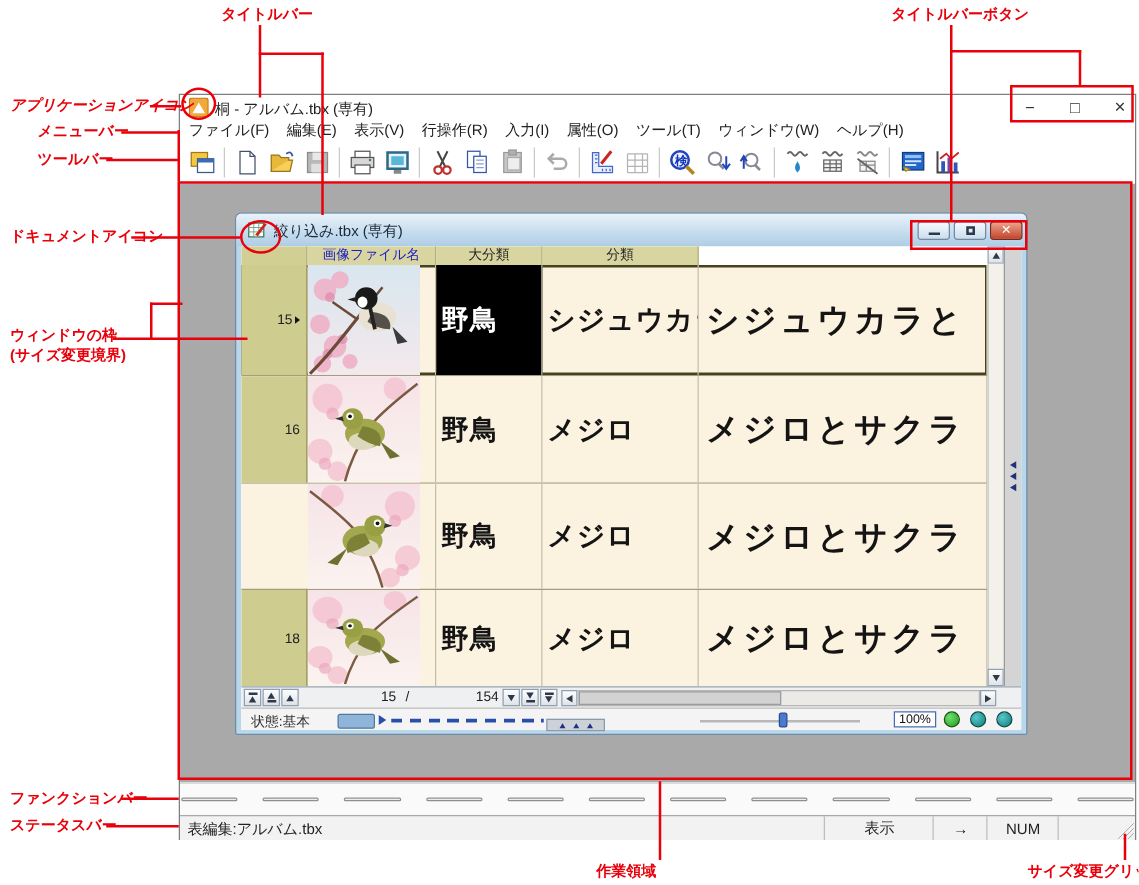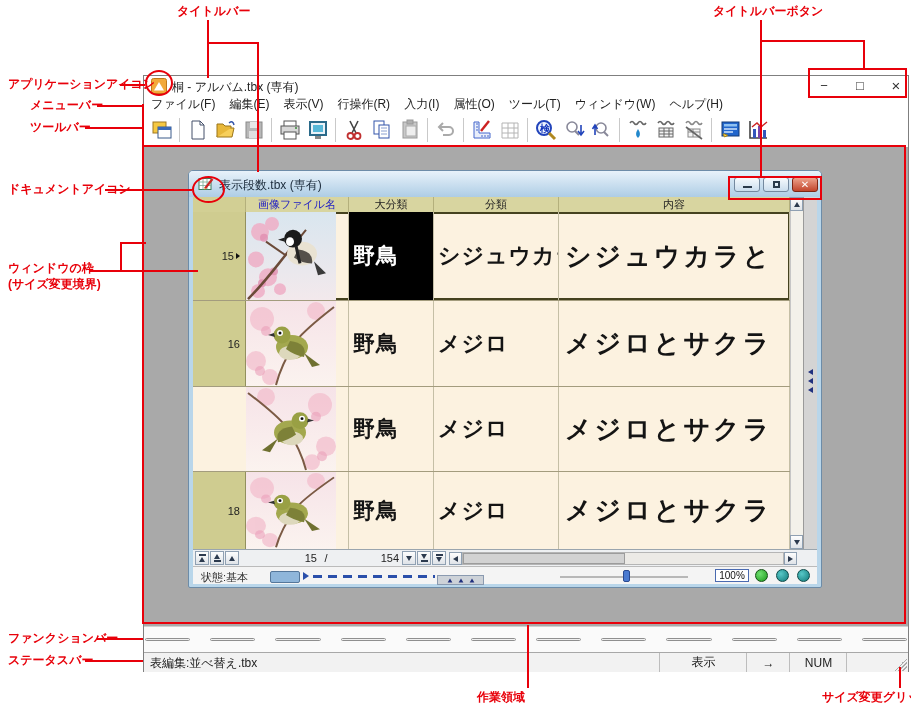--- a/index.html
+++ b/index.html
@@ -371,56 +371,55 @@
           <span class="fk">F11</span>
           <span class="flab">解除</span>
         </div>
       <div class="fkey">
           <span class="fk">F12</span>
           <span class="flab">表示段数</span>
         </div>
     </div>
 
     <div class="abs sbar">
-      <span class="abs" style="left:6px;top:2px;">表編集:並べ替え.tbx</span>
+      <span class="abs" style="left:6px;top:2px;">表編集:アルバム.tbx</span>
       <span class="cell" style="left:515px;width:87px;">表示</span>
       <span class="cell" style="left:602px;width:43px;">→</span>
       <span class="cell" style="left:645px;width:57px;">NUM</span>
       <span class="cell" style="left:702px;width:35px;"></span>
       <span class="grip"></span>
     </div>
   </div>
 
   <div class="abs" id="docwin">
     <div class="abs doctitle">
       <span class="abs" style="left:9px;top:5px;width:16px;height:16px;">
         <svg width="16" height="16" viewBox="0 0 16 16">
             <rect x="1" y="2.5" width="12" height="11" fill="#fff" stroke="#3a7a5a"></rect>
             <path d="M1,6 h12 M1,9.5 h12 M5,2.5 v11 M9,2.5 v11" stroke="#7aa890" stroke-width="0.8"></path>
             <path d="M14.5,3 L7,12.5" stroke="#cc2222" stroke-width="2.2"></path>
             <path d="M6.2,13.6 l2,-0.6 -1.4,-1.2 Z" fill="#e8b830"></path>
           </svg>
       </span>
-      <span class="abs doctitletext">表示段数.tbx (専有)</span>
+      <span class="abs doctitletext">絞り込み.tbx (専有)</span>
       <span class="abs docbtn" style="left:545px;">
           <span class="minbar"></span>
         </span>
       <span class="abs docbtn" style="left:574px;">
           <span class="restsq"></span>
         </span>
       <span class="abs docbtn close" style="left:603px;">✕</span>
     </div>
 
     <div class="abs doccontent">
 
       <div class="th" style="left:0;width:53px;background:#d2cf94;"></div>
       <div class="th blue" style="left:53px;width:103px;">画像ファイル名</div>
       <div class="th" style="left:156px;width:85px;">大分類</div>
       <div class="th" style="left:241px;width:125px;">分類</div>
-      <div class="th" style="left:366px;width:231px;">内容</div>
 
       <div class="trow sel" style="top:15px;height:89px;">
         <div class="td rowhdr" style="left:0;width:53px;">
             <span>15</span>
             <span class="mark"></span>
           </div>
         <div class="td" style="left:53px;width:103px;">
             <svg class="photo" width="90" height="89">
               <use href="#tit"></use>
             </svg>
@@ -538,21 +537,21 @@
 
     <div class="bsplit">
       <span class="tu" style="border-bottom-color:#20307e;"></span>
       <span class="tu" style="border-bottom-color:#20307e;"></span>
       <span class="tu" style="border-bottom-color:#20307e;"></span>
     </div>
   </div>
 
   <span class="lbl" style="left:177px;top:4px;">タイトルバー</span>
   <span class="lbl" style="left:713px;top:4px;">タイトルバーボタン</span>
-  <span class="lbl" style="left:8px;top:77px;">アプリケーションアイコン</span>
+  <span class="lbl" style="left:8px;top:77px;font-style:italic;">アプリケーションアイコン</span>
   <span class="lbl" style="left:30px;top:98px;">メニューバー</span>
   <span class="lbl" style="left:30px;top:120px;">ツールバー</span>
   <span class="lbl" style="left:8px;top:182px;">ドキュメントアイコン</span>
   <span class="lbl" style="left:8px;top:261px;">ウィンドウの枠</span>
   <span class="lbl" style="left:8px;top:277px;">(サイズ変更境界)</span>
   <span class="lbl" style="left:8px;top:631px;">ファンクションバー</span>
   <span class="lbl" style="left:8px;top:653px;">ステータスバー</span>
   <span class="lbl" style="left:477px;top:690px;">作業領域</span>
   <span class="lbl" style="left:822px;top:690px;">サイズ変更グリップ</span>
 

